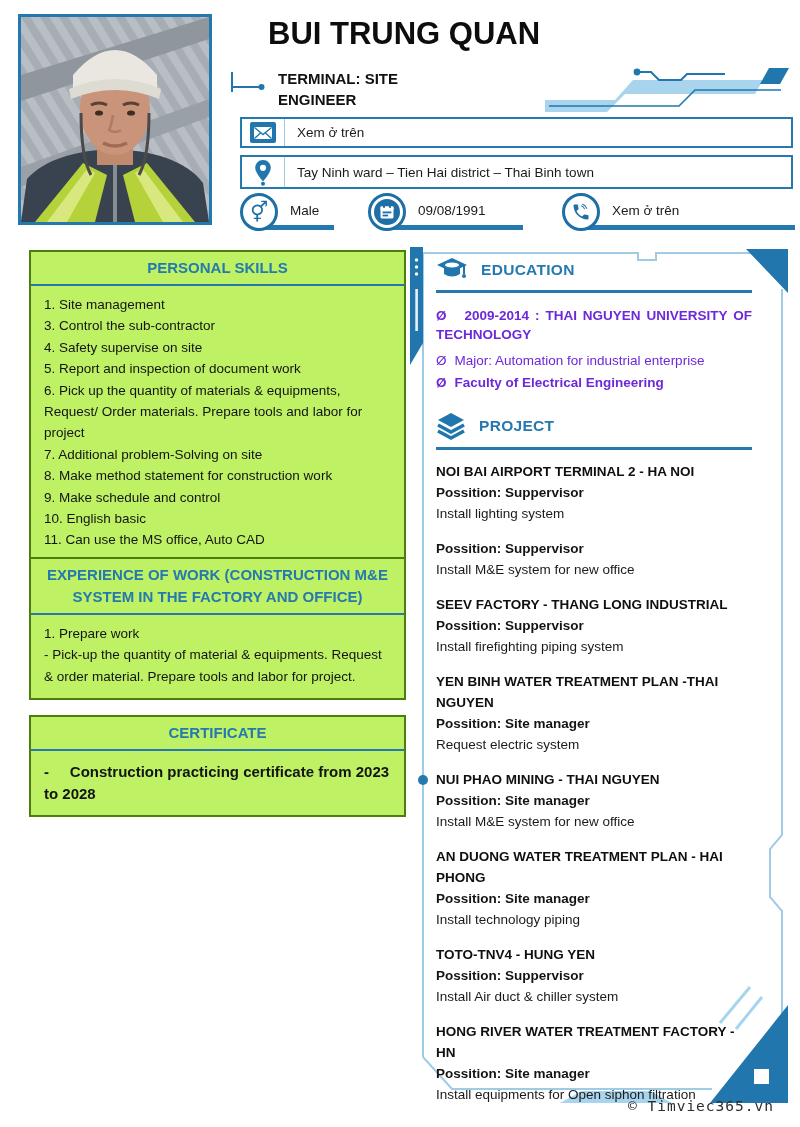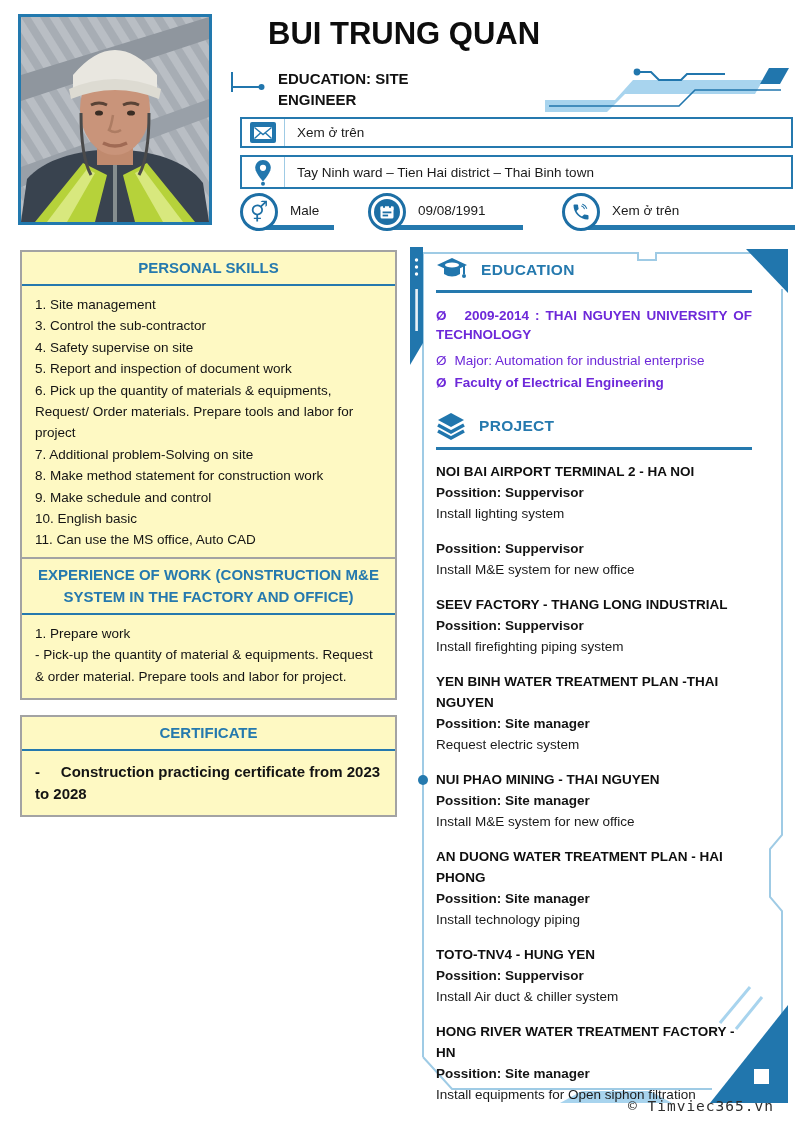--- a/index.html
+++ b/index.html
@@ -30,21 +30,21 @@
   .info-icon{width:32px;height:32px;border:3px solid #1d6fa5;border-radius:50%;background:#fff;
              display:flex;align-items:center;justify-content:center;position:relative;z-index:1;}
   .info-icon .glyph{color:#1d6fa5;font-size:20px;line-height:1;font-family:"DejaVu Sans",sans-serif;}
   .info-label{position:absolute;left:50px;top:10px;font-size:13.5px;white-space:nowrap;color:#1a1a1a;}
   .info-bar{position:absolute;left:22px;top:32px;height:5px;background:#2579ae;}
   .gender .info-bar{width:72px;}
   .dob .info-bar{width:133px;}
   .phone .info-bar{width:211px;}
 
   
-  .panel{position:absolute;left:20px;width:373px;border:2px solid #a3a3a3;background:#fef9c3;}
+  .panel{position:absolute;left:29px;width:373px;border:2px solid #4d7c0f;background:#bef264;}
   .panel-header{border-bottom:2px solid #2579ae;text-align:center;color:#2579ae;
                 font-weight:700;font-size:15px;line-height:22px;padding:5px 14px;}
   .panel-body{padding:8px 13px 10px;font-size:13.5px;line-height:21.4px;color:#141414;}
   .panel-body ul{margin:0;padding:0;list-style:none;}
   .skills-panel{top:250px;min-height:291px;}
   .exp-panel{top:557px;min-height:139px;}
   .cert-panel{top:715px;min-height:91px;}
   .exp-panel .panel-body li{line-height:21.4px;}
   .cert-panel .panel-body{font-size:15px;font-weight:700;line-height:22px;padding-top:10px;}
 
@@ -107,21 +107,21 @@
     </svg>
   </div>
 
   <h1 class="name">BUI TRUNG QUAN</h1>
 
   <div class="position-row">
     <svg width="42" height="30">
       <path d="M4 4 V 24 M4 19 H 31" stroke="#2176ad" stroke-width="2" fill="none"></path>
       <circle cx="33.5" cy="19" r="3" fill="#2176ad"></circle>
     </svg>
-    <div class="pos-text">EDUCATION: SITE ENGINEER</div>
+    <div class="pos-text">TERMINAL: SITE ENGINEER</div>
   </div>
 
   <svg class="circuit" width="258" height="66">
     <path d="M12 52 L74 52 L92 34 L222 34 L230 20 L100 20 L82 40 L12 40 Z" fill="#a8d4ee"></path>
     <polygon points="236,8 256,8 247,24 227,24" fill="#2176ad"></polygon>
     <path d="M104 12 L118 12 L126 20 L148 20 L154 14 L192 14" stroke="#2176ad" stroke-width="2" fill="none"></path>
     <circle cx="104" cy="12" r="3.4" fill="#2176ad"></circle>
     <path d="M16 46 H146 L162 30 H248" stroke="#2176ad" stroke-width="1.6" fill="none"></path>
     <path d="M12 59 H104" stroke="#a8d4ee" stroke-width="2.5" fill="none"></path>
   </svg>

